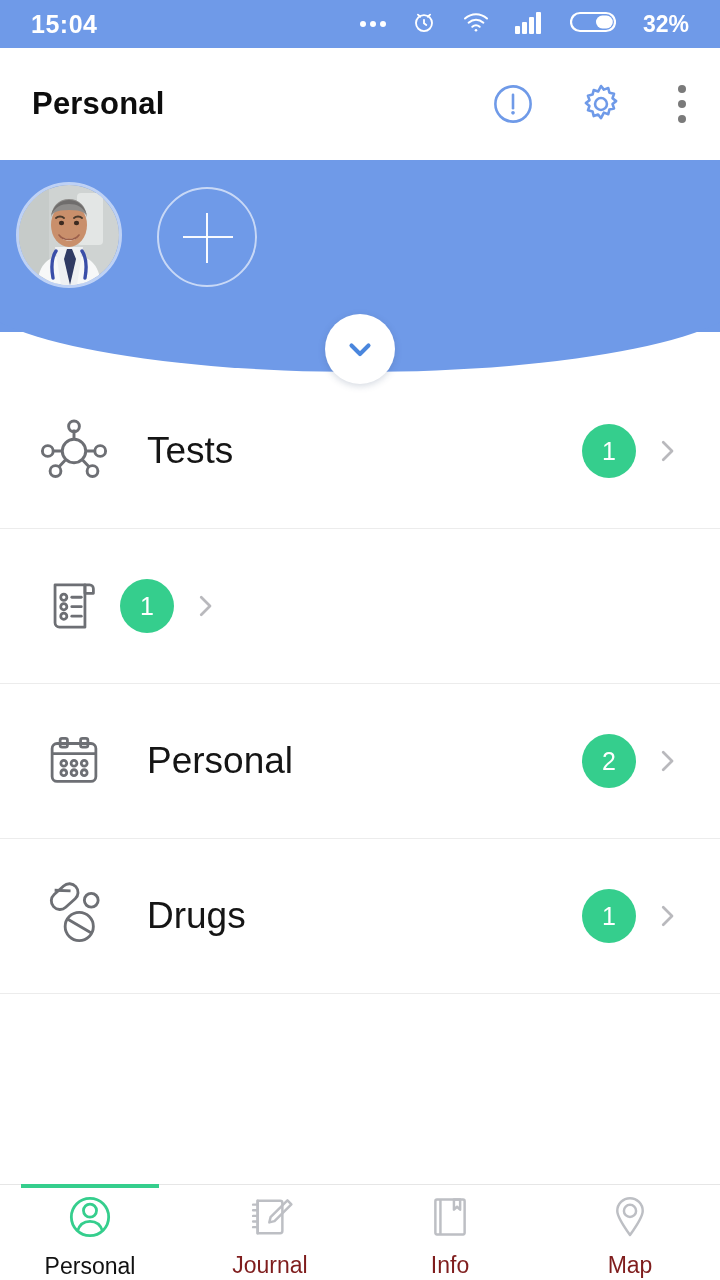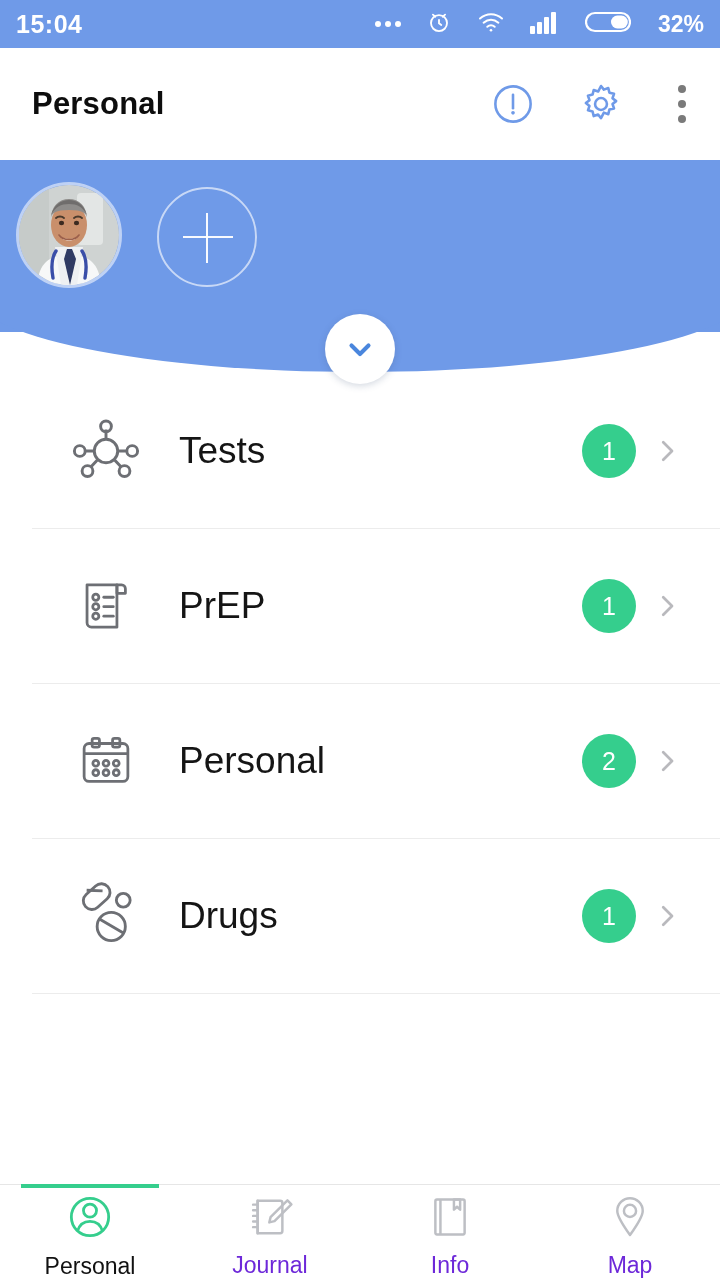--- a/index.html
+++ b/index.html
@@ -10,21 +10,21 @@
     overflow:hidden;
     position:relative;
   }
 
   
   #status-bar {
     height:48px;
     background:#6f9ae8;
     display:flex;
     align-items:center;
-    padding:0 16px;
+    padding:0 31px;
     color:#ffffff;
   }
   #status-time { font-size:25px; font-weight:bold; letter-spacing:.5px; }
   #status-right { margin-left:auto; display:flex; align-items:center; gap:25px; }
   .sb-dots { display:flex; gap:4px; align-items:center; }
   .sb-dots i { width:6px; height:6px; border-radius:50%; background:#fff; display:block; }
   #battery-pct { font-size:23px; font-weight:bold; margin-left:2px; }
 
   
   #app-bar {
@@ -77,21 +77,21 @@
     position:absolute; left:50%; top:154px;
     transform:translateX(-50%);
     width:70px; height:70px; border-radius:50%;
     background:#fff;
     box-shadow:0 2px 7px rgba(60,80,120,.22);
     display:flex; align-items:center; justify-content:center;
     z-index:6; cursor:pointer;
   }
 
   
-  #menu-list { margin-top:42px;margin-left:32px; }
+  #menu-list { margin-top:42px; }
   .list-item {
     height:155px;
     display:flex; align-items:center;
     padding:0 30px 0 28px;
     border-bottom:1px solid #ececec;
     background:#fff;
     cursor:pointer;
   }
   .list-item-icon { width:92px; display:flex; align-items:center; justify-content:center; flex:0 0 92px; }
   .list-item-text { flex:1 1 auto; padding-left:27px; }
@@ -112,21 +112,21 @@
     background:#fff;
     border-top:1px solid #e6e6e6;
     display:flex;
   }
   .nav-tab {
     flex:1 1 0; position:relative;
     display:flex; flex-direction:column;
     align-items:center; justify-content:center;
     gap:4px; cursor:pointer; padding-top:4px;
   }
-  .nav-tab .nav-label { font-size:23px; color:#6d28d9; }
+  .nav-tab .nav-label { font-size:23px; color:#7f1d1d; }
   .nav-tab.active .nav-label { color:#111; }
   .nav-indicator {
     position:absolute; top:-1px; left:50%; transform:translateX(-50%);
     width:138px; height:4px; background:#35ce8d;
   }
 </style>
 </head>
 <body>
 
 <div id="status-bar">
@@ -257,23 +257,20 @@
         <path d="M11 9.5h20.5v29H14a3 3 0 0 1-3-3z" stroke-linejoin="round"></path>
         <path d="M31.5 9.5h3.2a2.6 2.6 0 0 1 2.6 2.6v3.2h-5.8z" stroke-linejoin="round"></path>
         <circle cx="17" cy="18" r="2.1"></circle>
           <path d="M22.5 18h6.5" stroke-linecap="round"></path>
         <circle cx="17" cy="24.5" r="2.1"></circle>
           <path d="M22.5 24.5h6.5" stroke-linecap="round"></path>
         <circle cx="17" cy="31" r="2.1"></circle>
           <path d="M22.5 31h6.5" stroke-linecap="round"></path>
       </svg>
     </span>
-    <span class="list-item-text">
-      <span class="list-item-title">PrEP</span>
-    </span>
     <span class="list-badge">1</span>
     <span class="list-chevron">
       <svg width="30" height="30" viewBox="0 0 24 24" fill="none" stroke="#b9b9bd" stroke-width="2.2" stroke-linecap="round" stroke-linejoin="round">
           <path d="M9 5l7 7-7 7"></path>
         </svg>
     </span>
   </div>
 
   <div class="list-item">
     <span class="list-item-icon">

